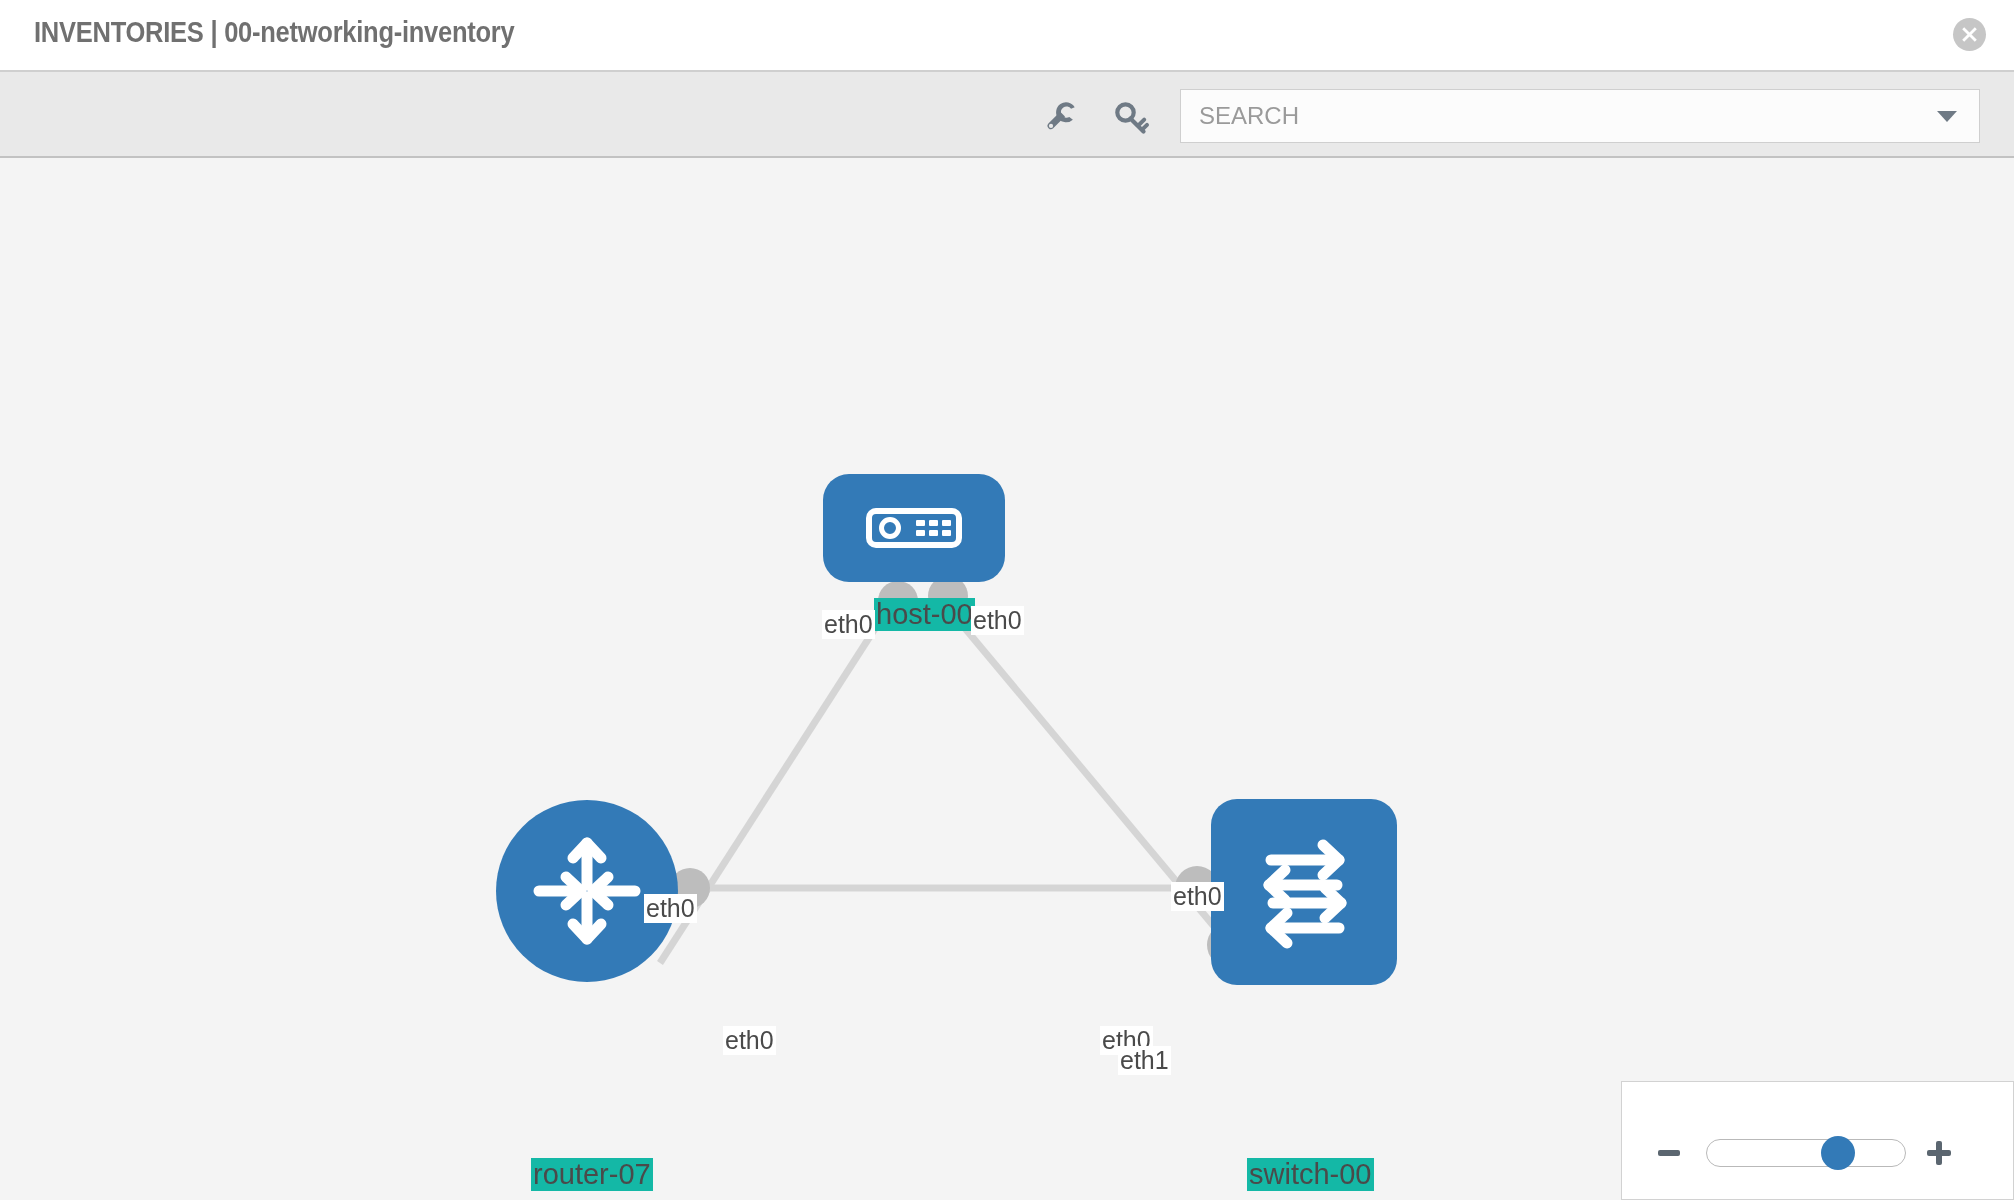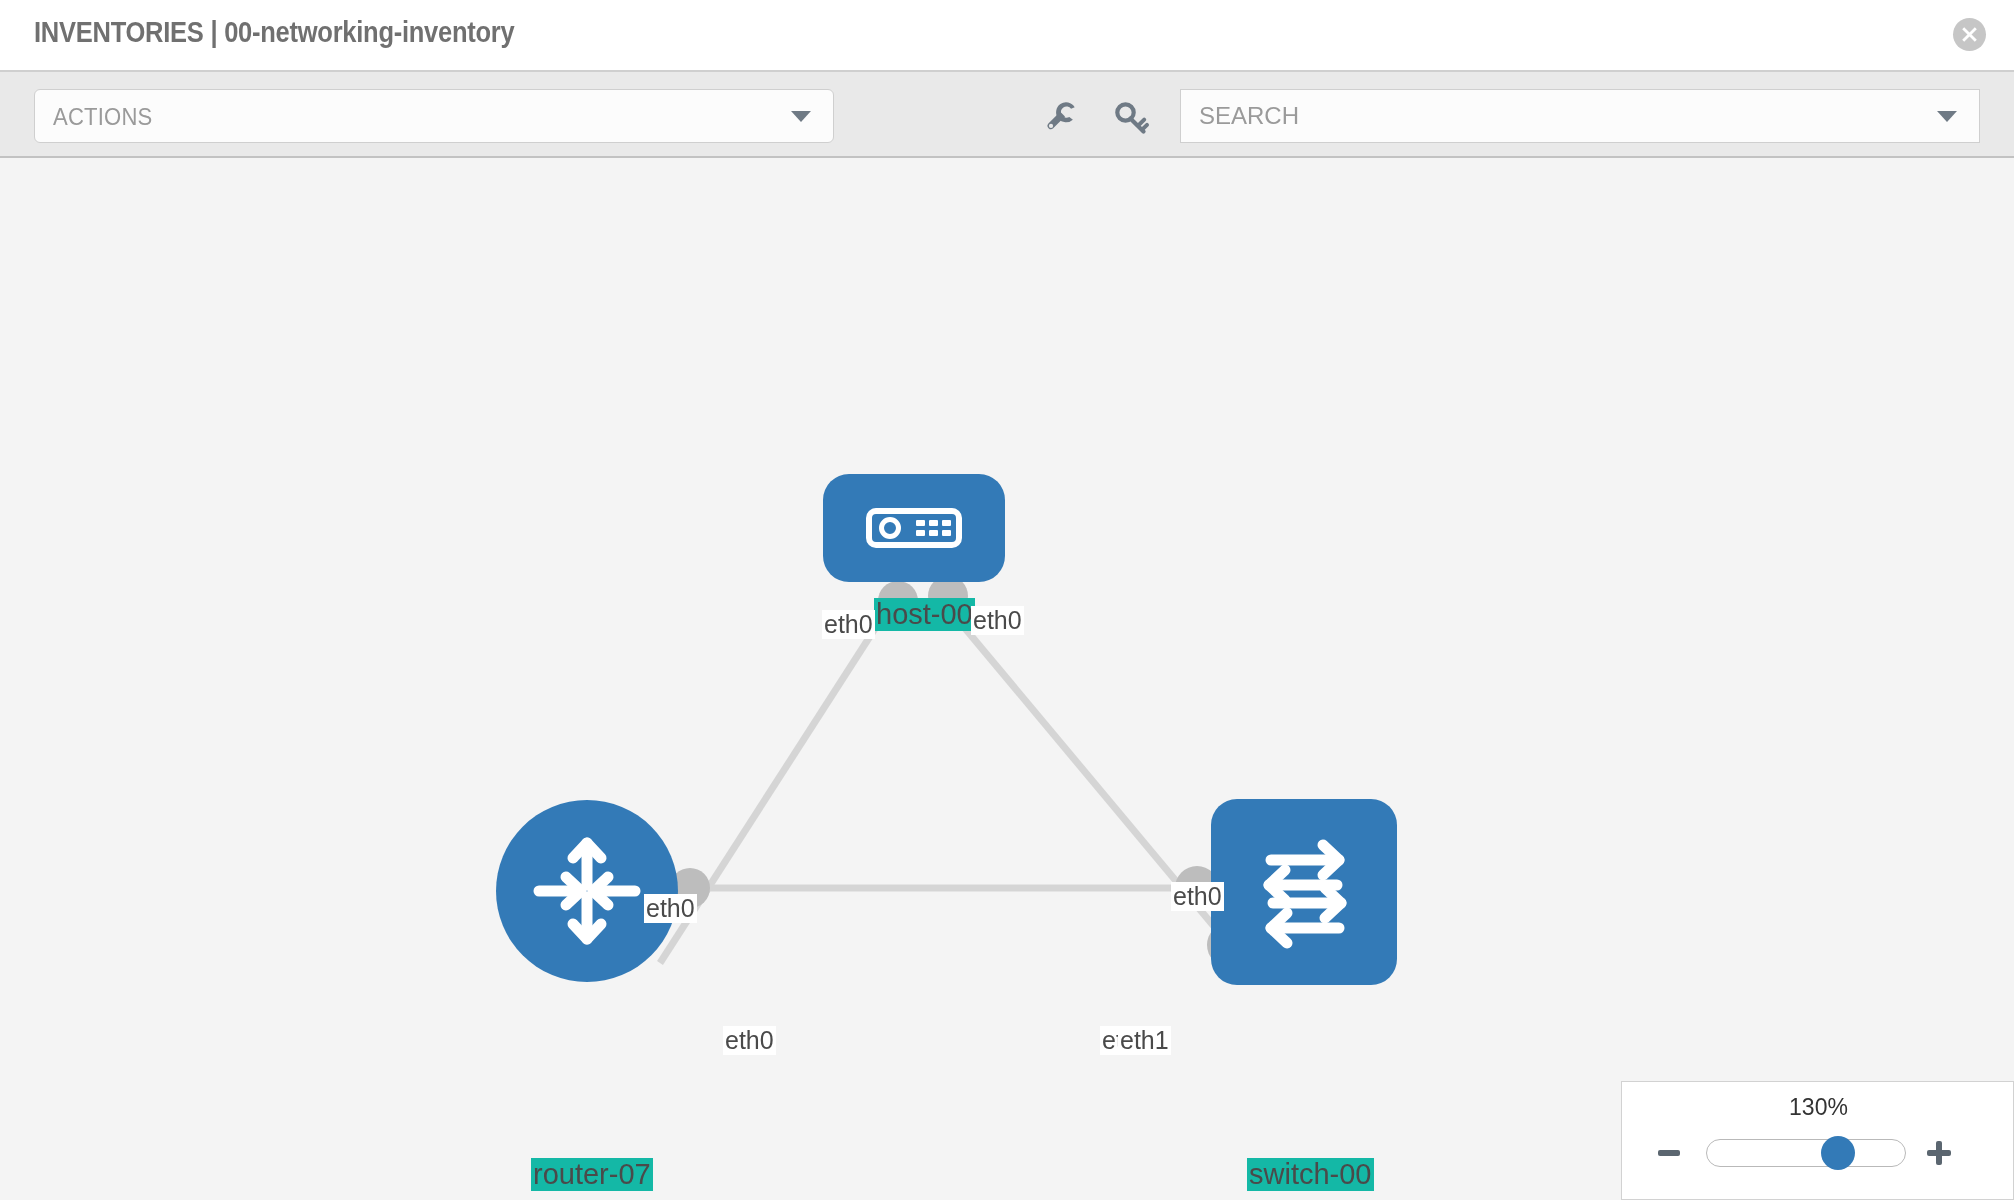--- a/index.html
+++ b/index.html
@@ -257,24 +257,20 @@
   <div class="page-title">INVENTORIES | 00-networking-inventory</div>
   <div class="close-btn">
     <svg width="19" height="19" viewBox="0 0 19 19">
       <path d="M4.2 2.2 L9.5 7.5 L14.8 2.2 L16.8 4.2 L11.5 9.5 L16.8 14.8 L14.8 16.8 L9.5 11.5 L4.2 16.8 L2.2 14.8 L7.5 9.5 L2.2 4.2 Z" fill="#ffffff"></path>
     </svg>
   </div>
 </div>
 
 <div class="toolbar">
 
-  <div class="actions-select">
-    <span class="actions-label">ACTIONS</span>
-    <span class="caret"></span>
-  </div>
 
   <div class="tool-icon wrench">
     <svg width="40" height="40" viewBox="0 0 40 40">
       <path d="M29.2 6.5 a10 10 0 1 0 3.6 12.0 l-4.4 -1.0 a5.6 5.6 0 1 1 -1.8 -8.0 Z" fill="#6f7a85" transform="rotate(25 22 14)"></path>
       <path d="M22.0 19.5 L10.2 31.3 a3.4 3.4 0 0 1 -4.8 -4.8 L17.2 14.7 Z" fill="#6f7a85"></path>
       <circle cx="8.0" cy="28.9" r="2.1" fill="#e9e9e9"></circle>
     </svg>
   </div>
 
   <div class="tool-icon key">
@@ -367,25 +363,24 @@
   <div class="node-label" style="left:874px;  top:440px;">host-00</div>
   <div class="node-label" style="left:531px;  top:1000px;">router-07</div>
   <div class="node-label" style="left:1247px; top:1000px;">switch-00</div>
 
   <div class="edge-label" style="left:822px;  top:452px;">eth0</div>
   <div class="edge-label" style="left:971px;  top:448px;">eth0</div>
   <div class="edge-label" style="left:644px;  top:736px;">eth0</div>
   <div class="edge-label" style="left:1171px; top:724px;">eth0</div>
   <div class="edge-label" style="left:723px;  top:868px;">eth0</div>
   <div class="edge-label" style="left:1100px; top:868px;">eth0</div>
-  <div class="edge-label" style="left:1118px; top:868px;">eth1</div>
+  <div class="edge-label" style="left:1118px; top:888px;">eth1</div>
 </div>
 
 <div class="zoom-panel">
-  <div class="zoom-value">130%</div>
   <div class="zoom-row">
     <div class="zoom-minus">
       <svg width="26" height="26" viewBox="0 0 26 26">
         <rect x="2" y="10" width="22" height="6" rx="2" fill="#5b6670"></rect>
       </svg>
     </div>
     <div class="zoom-track">
       <div class="zoom-thumb" id="zoom-thumb" style="left: 66%;"></div>
     </div>
     <div class="zoom-plus">

